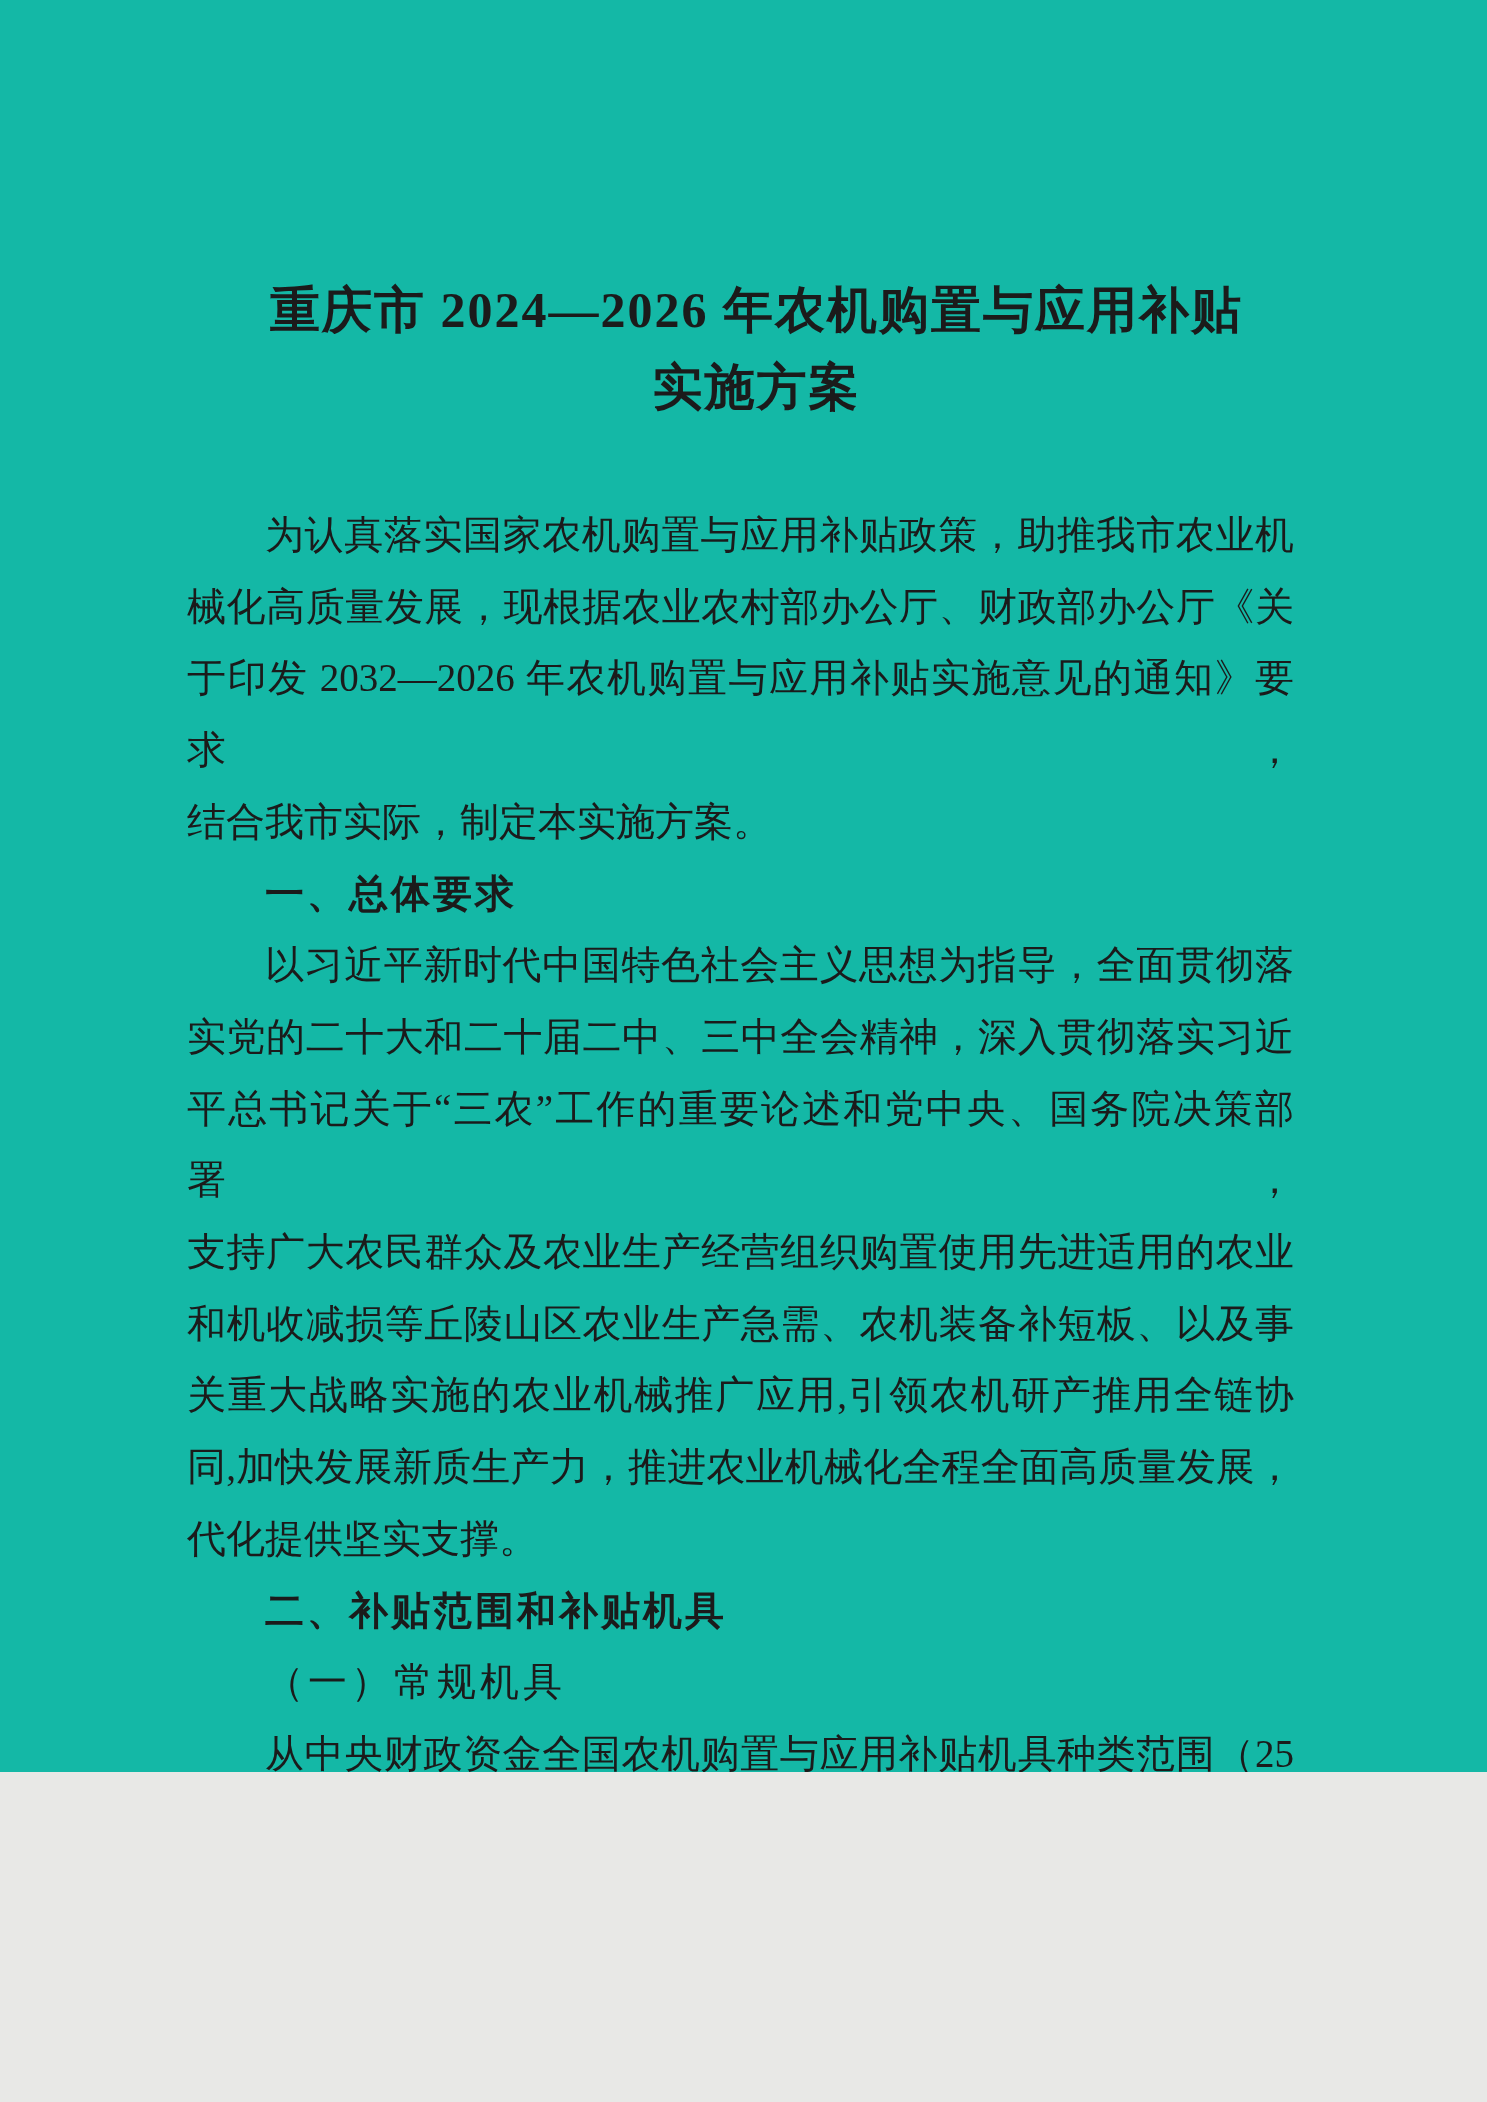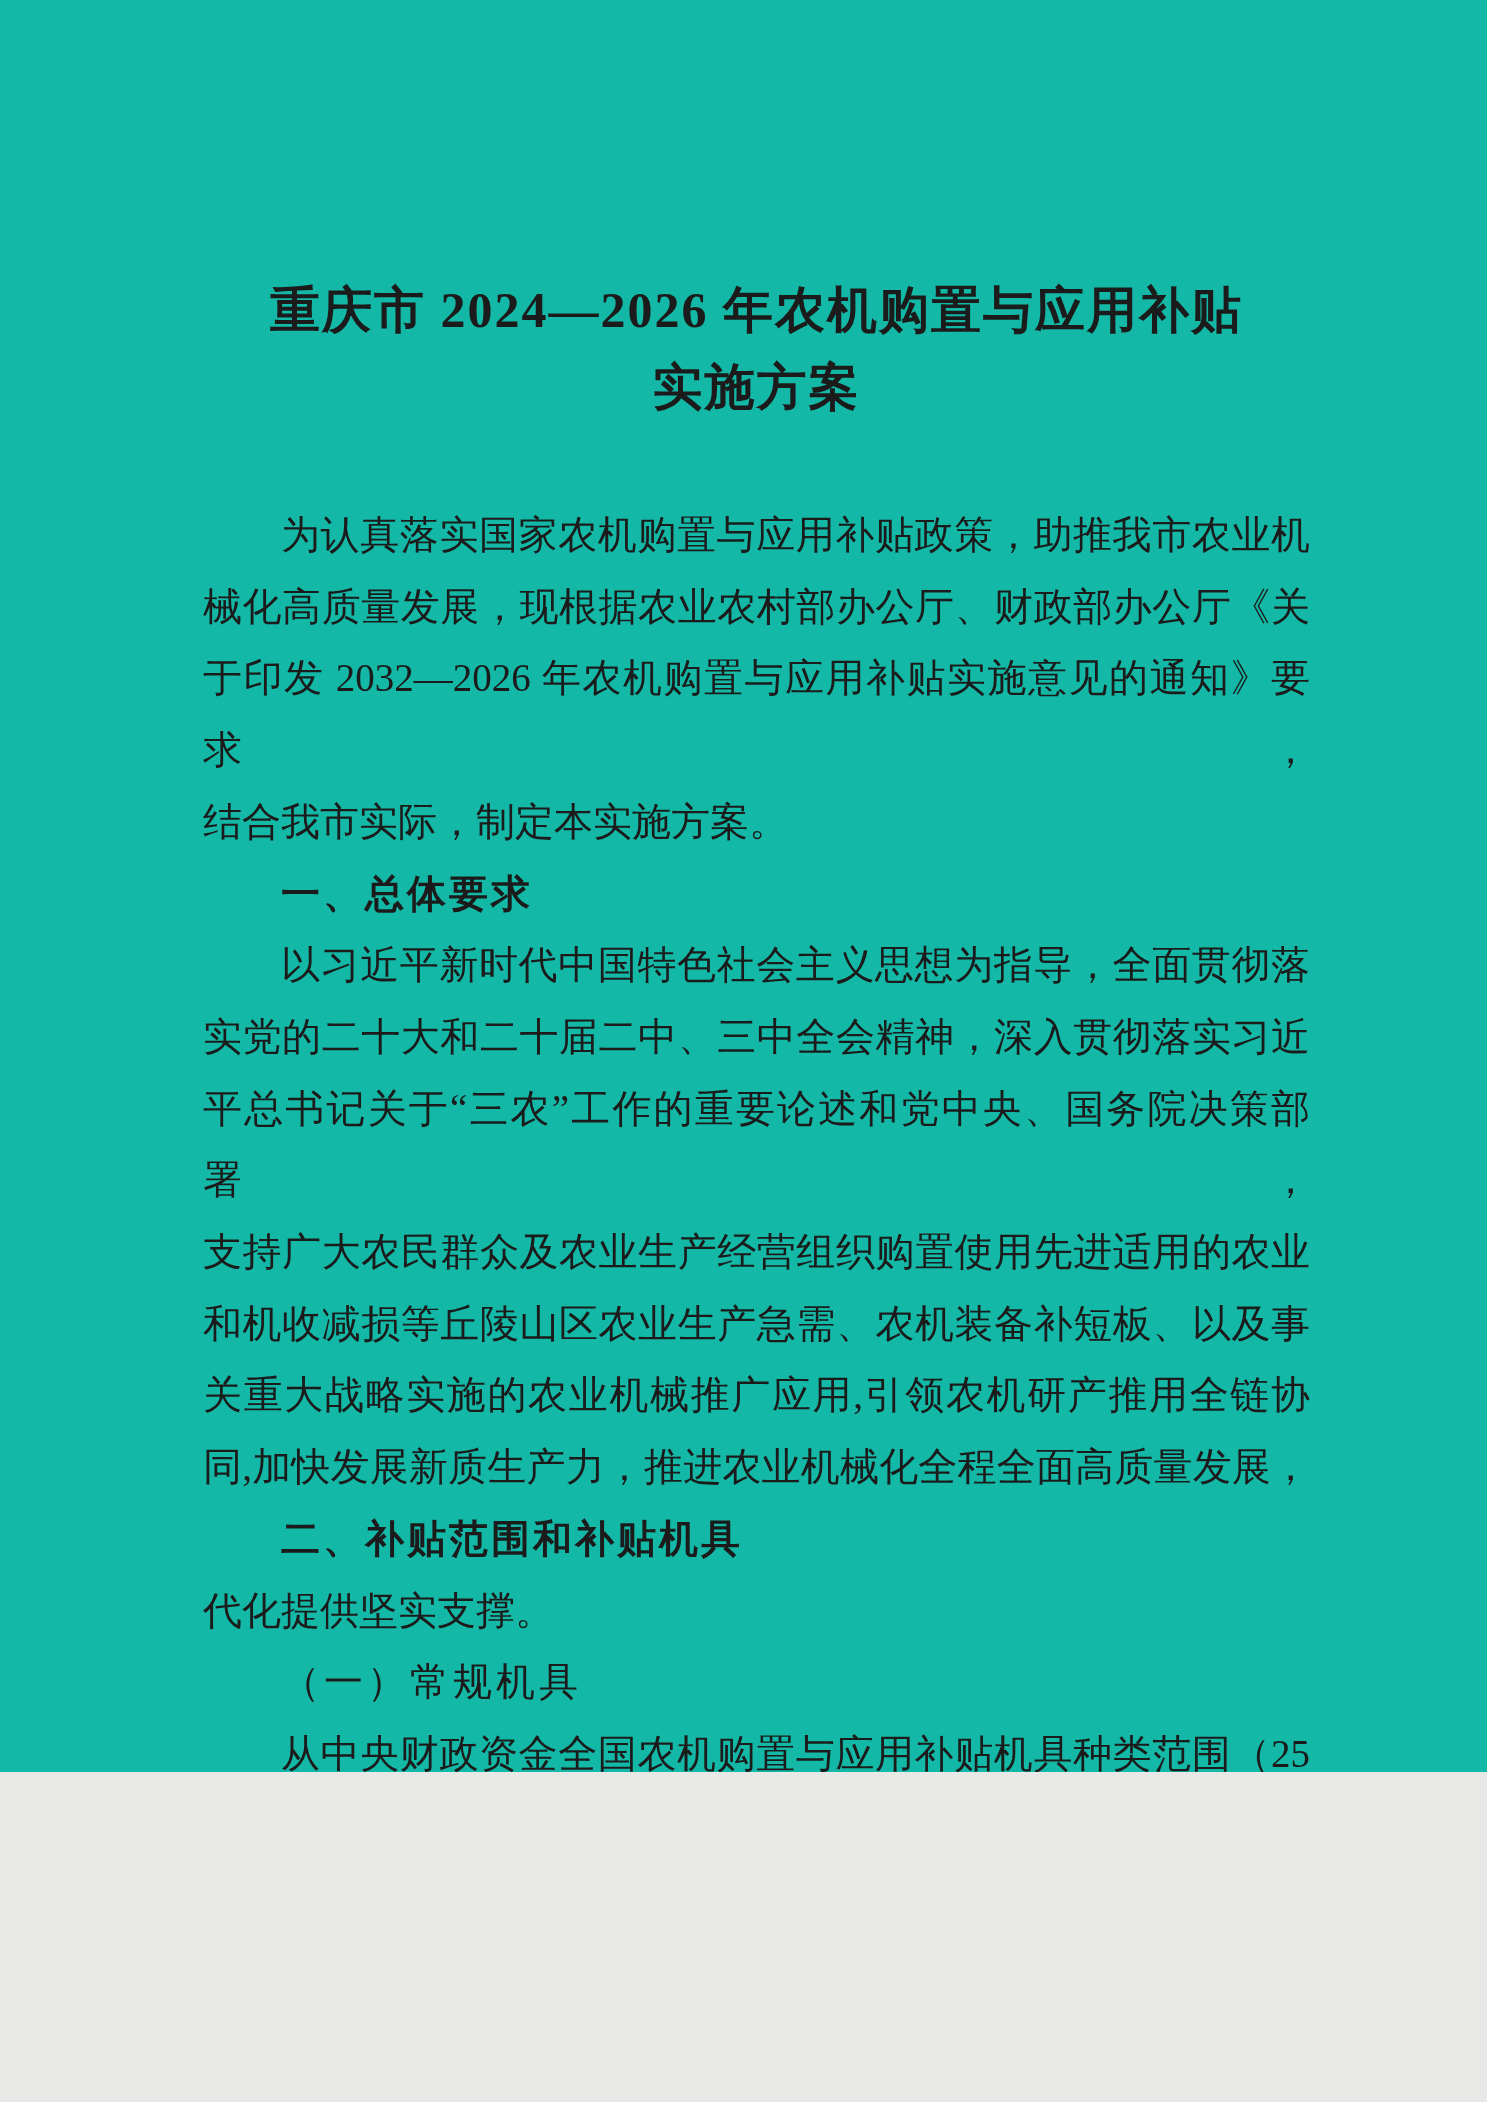--- a/index.html
+++ b/index.html
@@ -23,21 +23,21 @@
     width: 1107px;
     text-align: center;
     font-size: 50px;
     line-height: 77px;
     font-weight: 700;
     letter-spacing: 2px;
   }
   .body-block {
     position: absolute;
     top: 499px;
-    left: 203px;
+    left: 187px;
     width: 1107px;
     font-size: 39px;
     line-height: 71.7px;
   }
   .ln {
     text-align: justify;
     text-align-last: justify;
     text-justify: inter-character;
     white-space: nowrap_disabled; 
   }
@@ -85,22 +85,22 @@
     <div class="ln">于印发 2032—2026 年农机购置与应用补贴实施意见的通知》要求，</div>
     <div class="ln end">结合我市实际，制定本实施方案。</div>
     <div class="ln indent h-black">一、总体要求</div>
     <div class="ln indent">以习近平新时代中国特色社会主义思想为指导，全面贯彻落</div>
     <div class="ln">实党的二十大和二十届二中、三中全会精神，深入贯彻落实习近</div>
     <div class="ln">平总书记关于“三农”工作的重要论述和党中央、国务院决策部署，</div>
     <div class="ln">支持广大农民群众及农业生产经营组织购置使用先进适用的农业</div>
     <div class="ln">和机收减损等丘陵山区农业生产急需、农机装备补短板、以及事</div>
     <div class="ln">关重大战略实施的农业机械推广应用,引领农机研产推用全链协</div>
     <div class="ln">同,加快发展新质生产力，推进农业机械化全程全面高质量发展，</div>
+    <div class="ln end">代化提供坚实支撑。</div>
     <div class="ln indent h-black">二、补贴范围和补贴机具</div>
-    <div class="ln end">代化提供坚实支撑。</div>
     <div class="ln indent kai">（一）常规机具</div>
     <div class="ln indent">从中央财政资金全国农机购置与应用补贴机具种类范围（25</div>
     <div class="ln">大类 55 个小类 155 个品目，以下简称全国补贴范围）中选取 21</div>
   </div>
 
   <div class="footer-pageno">- 3 -</div>
 
 </div>
 
 </body></html>

